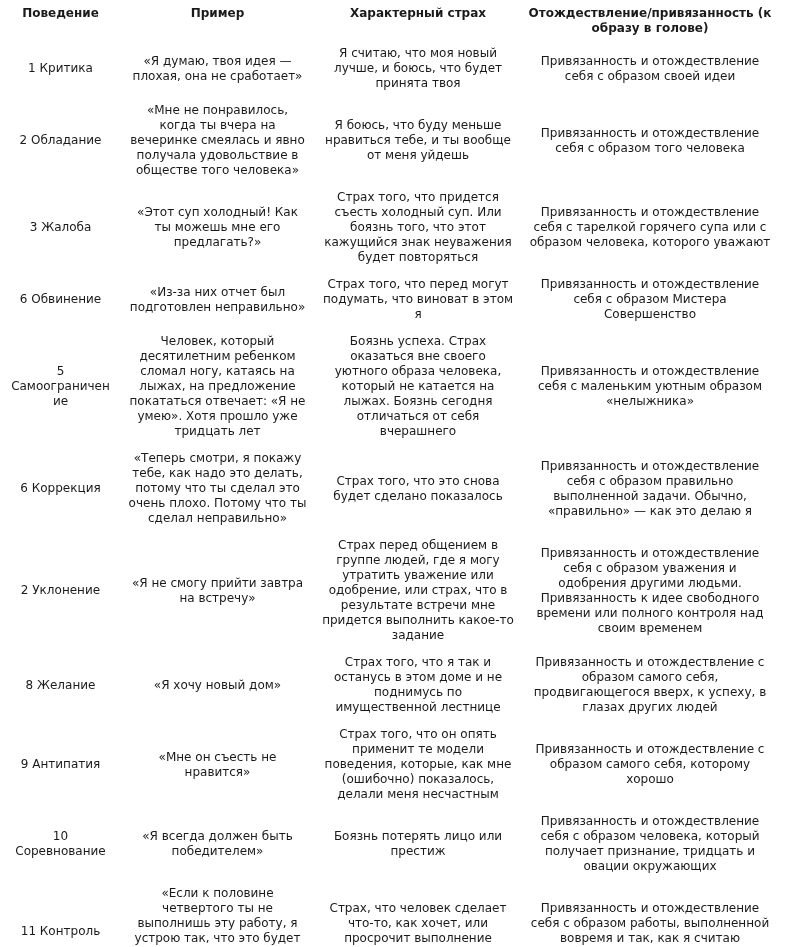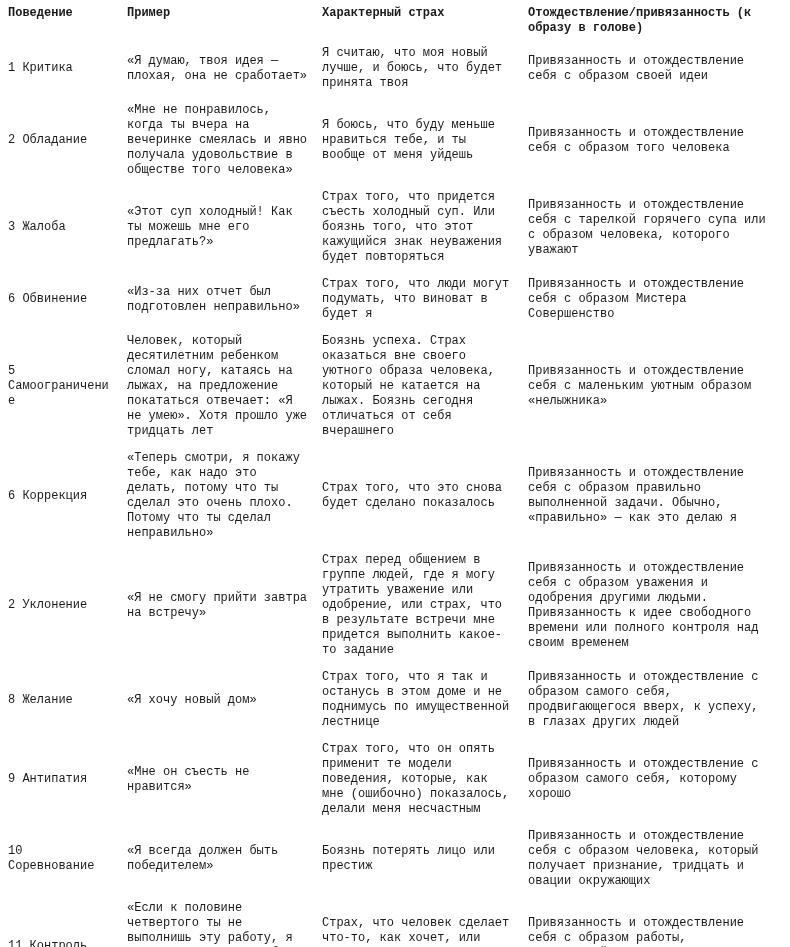--- a/index.html
+++ b/index.html
@@ -22,24 +22,23 @@
     table-layout: fixed;
     width: 778px;
   }
   col.c1 { width: 119px; }
   col.c2 { width: 195px; }
   col.c3 { width: 206px; }
   col.c4 { width: 258px; }
   th, td {
     font-size: 12px;
     line-height: 15px;
-    text-align: left;
+    text-align: center;
     padding: 6px 14px 6px 0;
     word-wrap: break-word;
-    font-family: Liberation Mono, monospace;
   }
   th {
     vertical-align: top;
     font-weight: bold;
     padding-top: 2px;
     padding-bottom: 4px;
   }
   td {
     vertical-align: middle;
   }
@@ -78,21 +77,21 @@
       </tr>
       <tr>
         <td>3 Жалоба</td>
         <td>«Этот суп холодный! Как ты можешь мне его предлагать?»</td>
         <td>Страх того, что придется съесть холодный суп. Или боязнь того, что этот кажущийся знак неуважения будет повторяться</td>
         <td>Привязанность и отождествление себя с тарелкой горячего супа или с образом человека, которого уважают</td>
       </tr>
       <tr>
         <td>6 Обвинение</td>
         <td>«Из-за них отчет был подготовлен неправильно»</td>
-        <td>Страх того, что люди могут подумать, что виноват в будет я</td>
+        <td>Страх того, что перед могут подумать, что виноват в этом я</td>
         <td>Привязанность и отождествление себя с образом Мистера Совершенство</td>
       </tr>
       <tr>
         <td>5 Самоограничение</td>
         <td>Человек, который десятилетним ребенком сломал ногу, катаясь на лыжах, на предложение покататься отвечает: «Я не умею». Хотя прошло уже тридцать лет</td>
         <td>Боязнь успеха. Страх оказаться вне своего уютного образа человека, который не катается на лыжах. Боязнь сегодня отличаться от себя вчерашнего</td>
         <td>Привязанность и отождествление себя с маленьким уютным образом «нелыжника»</td>
       </tr>
       <tr>
         <td>6 Коррекция</td>

